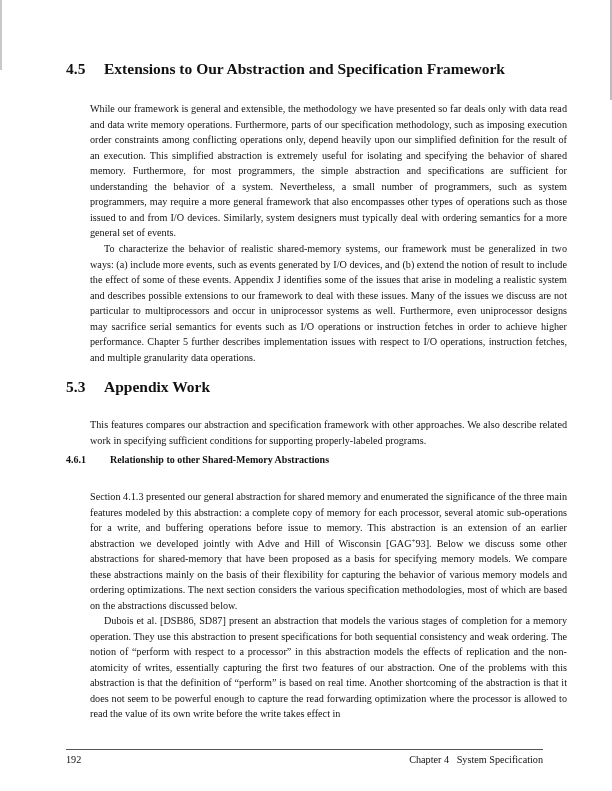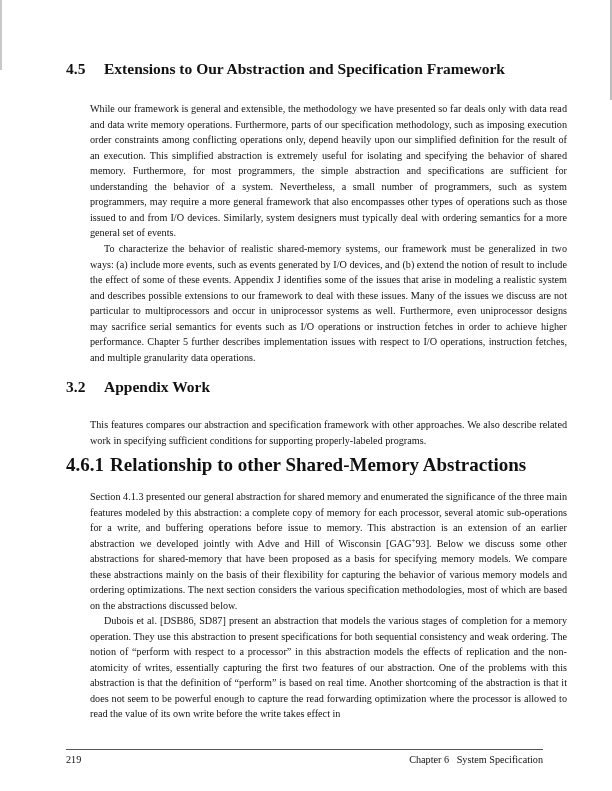--- a/index.html
+++ b/index.html
@@ -3,21 +3,21 @@
 <meta charset="utf-8">
 <style>
   html, body { margin: 0; padding: 0; background: #ffffff; }
   body { width: 612px; height: 791px; position: relative; overflow: hidden;
          font-family: "Liberation Serif", "DejaVu Serif", serif; color: #111; }
   .scan-left { position: absolute; left: 0; top: 0; width: 2px; height: 70px; background: #c8c8c8; }
   .scan-right { position: absolute; left: 610px; top: 0; width: 2px; height: 100px; background: #bdbdbd; }
   .page { position: absolute; left: 66px; top: 0; width: 477px; }
   h2 { font-family: "Liberation Serif", serif; font-weight: bold; font-size: 15.5px; margin: 0; position: absolute; left: 0; white-space: nowrap; }
   h2 .num { display: inline-block; width: 38px; }
-  h3 { font-family: "Liberation Serif", serif; font-weight: bold; font-size: 19px; margin: 0; position: absolute; left: 0; white-space: nowrap; }
+  h3 { font-family: "Liberation Serif", serif; font-weight: bold; font-size: 10px; margin: 0; position: absolute; left: 0; white-space: nowrap; }
   h3 .num { display: inline-block; width: 44px; }
   .para { position: absolute; left: 16px; width: 477px; font-size: 10.2px; line-height: 15.5px; text-align: justify; margin: 8px; }
   .para.indent { text-indent: 14px; }
   .footer-rule { position: absolute; left: 66px; top: 749px; width: 477px; height: 1px; background: #555; }
   .footer { position: absolute; left: 66px; top: 754px; width: 477px; font-size: 10.2px; }
   .footer .pnum { position: absolute; left: 0; }
   .footer .chap { position: absolute; right: 0; white-space: pre; }
   sup { font-size: 7px; vertical-align: super; line-height: 0; }
 </style>
 </head>
@@ -29,31 +29,31 @@
 <div class="page">
 
   <h2 style="top:60px;">
     <span class="num">4.5</span><span>Extensions to Our Abstraction and Specification Framework</span>
   </h2>
 
   <p class="para" style="top:93px;">While our framework is general and extensible, the methodology we have presented so far deals only with data read and data write memory operations. Furthermore, parts of our specification methodology, such as imposing execution order constraints among conflicting operations only, depend heavily upon our simplified definition for the result of an execution. This simplified abstraction is extremely useful for isolating and specifying the behavior of shared memory. Furthermore, for most programmers, the simple abstraction and specifications are sufficient for understanding the behavior of a system. Nevertheless, a small number of programmers, such as system programmers, may require a more general framework that also encompasses other types of operations such as those issued to and from I/O devices. Similarly, system designers must typically deal with ordering semantics for a more general set of events.</p>
   <p class="para indent" style="top:233px;">To characterize the behavior of realistic shared-memory systems, our framework must be generalized in two ways: (a) include more events, such as events generated by I/O devices, and (b) extend the notion of result to include the effect of some of these events. Appendix J identifies some of the issues that arise in modeling a realistic system and describes possible extensions to our framework to deal with these issues. Many of the issues we discuss are not particular to multiprocessors and occur in uniprocessor systems as well. Furthermore, even uniprocessor designs may sacrifice serial semantics for events such as I/O operations or instruction fetches in order to achieve higher performance. Chapter 5 further describes implementation issues with respect to I/O operations, instruction fetches, and multiple granularity data operations.</p>
 
   <h2 style="top:378px;">
-    <span class="num">3.2</span><span>Appendix Work</span>
+    <span class="num">5.3</span><span>Appendix Work</span>
   </h2>
 
   <p class="para" style="top:409px;">This features compares our abstraction and specification framework with other approaches. We also describe related work in specifying sufficient conditions for supporting properly-labeled programs.</p>
 
   <h3 style="top:454px;">
     <span class="num">4.6.1</span><span>Relationship to other Shared-Memory Abstractions</span>
   </h3>
 
   <p class="para" style="top:481px;"><span>Section 4.1.3 presented our general abstraction for shared memory and enumerated the significance of the three main features modeled by this abstraction: a complete copy of memory for each processor, several atomic sub-operations for a write, and buffering operations before issue to memory. This abstraction is an extension of an earlier abstraction we developed jointly with Adve and Hill of Wisconsin [GAG</span><sup>+</sup><span>93]. Below we discuss some other abstractions for shared-memory that have been proposed as a basis for specifying memory models. We compare these abstractions mainly on the basis of their flexibility for capturing the behavior of various memory models and ordering optimizations. The next section considers the various specification methodologies, most of which are based on the abstractions discussed below.</span></p>
 
   <p class="para indent" style="top:605px;">Dubois et al. [DSB86, SD87] present an abstraction that models the various stages of completion for a memory operation. They use this abstraction to present specifications for both sequential consistency and weak ordering. The notion of “perform with respect to a processor” in this abstraction models the effects of replication and the non-atomicity of writes, essentially capturing the first two features of our abstraction. One of the problems with this abstraction is that the definition of “perform” is based on real time. Another shortcoming of the abstraction is that it does not seem to be powerful enough to capture the read forwarding optimization where the processor is allowed to read the value of its own write before the write takes effect in</p>
 </div>
 
 <div class="footer-rule"></div>
 <div class="footer">
-  <span class="pnum">219</span>
-  <span class="chap">Chapter 6   System Specification</span>
+  <span class="pnum">192</span>
+  <span class="chap">Chapter 4   System Specification</span>
 </div>
 
 </body></html>

